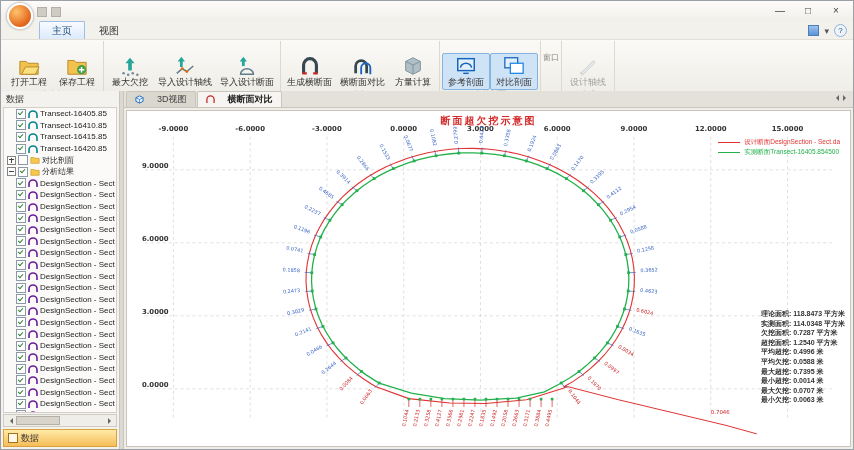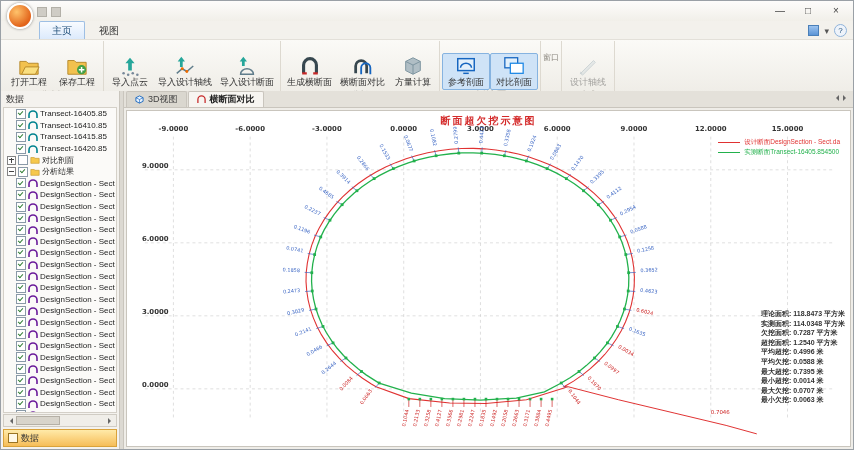--- a/index.html
+++ b/index.html
@@ -58,21 +58,21 @@
   .tri-r{width:0;height:0;border:3px solid transparent;border-left-color:#666;}
   .hs-thumb{height:7px;width:42px;background:#d8d4cb;border:1px solid #b5b0a6;margin-left:1px;}
   .dock-tab{height:16px;margin:1px 2px 2px;background:linear-gradient(#ffeaa9,#f6bd58);border:1px solid #d9a23a;
     display:flex;align-items:center;font-size:9px;color:#333;padding:0 4px;gap:3px;}
   .dock-ic{width:8px;height:8px;border:1px solid #9a7422;background:#fff8e6;}
   .splitter{width:3px;background:#dcd9d2;border-left:1px solid #c9c5bd;border-right:1px solid #c9c5bd;}
 
   .main{flex:1;display:flex;flex-direction:column;background:#efede8;min-width:0;}
   .doc-tabs{height:16px;display:flex;align-items:flex-end;background:#e4e1da;border-bottom:1px solid #c9c5bd;
     padding-left:2px;position:relative;}
-  .doc-tab{display:flex;align-items:center;gap:4px;padding:1px 8px;font-size:9px;color:#444;
+  .doc-tab{display:flex;align-items:center;gap:13px;padding:1px 8px;font-size:9px;color:#444;
     border:1px solid #c9c5bd;border-bottom:none;background:#dad7cf;margin-right:1px;border-radius:2px 2px 0 0;}
   .doc-tab.active{background:#f7f5f1;font-weight:bold;color:#222;}
   .tab-ic{width:9px;height:9px;}
   .tab-ic svg{width:9px;height:9px;display:block;}
   .tab-nav{position:absolute;right:4px;top:4px;display:flex;gap:4px;}
 
   .chart-wrap{flex:1;margin:2px;background:#fff;border:1px solid #c9c5bd;position:relative;overflow:hidden;}
   .chart-title{position:absolute;top:3px;left:0;right:0;text-align:center;color:#d42a2a;
     font-weight:bold;font-size:10px;letter-spacing:2px;z-index:5;}
   #plot{position:absolute;inset:0;width:100%;height:100%;}
@@ -144,21 +144,21 @@
             <div class="rib-btn">
               <span class="ic">
                 <svg viewBox="0 0 24 24">
                   <path d="M12 3l5 6h-3v8h-4V9H7z" fill="#26a69a"></path>
                   <circle cx="5" cy="20" r="1.4" fill="#789"></circle>
                   <circle cx="10" cy="21.5" r="1.4" fill="#789"></circle>
                   <circle cx="15" cy="20" r="1.4" fill="#789"></circle>
                   <circle cx="20" cy="21.5" r="1.4" fill="#789"></circle>
                 </svg>
               </span>
-              <span class="lb">导入点云</span>
+              <span class="lb">最大欠挖</span>
             </div>
             <div class="rib-btn">
               <span class="ic">
                 <svg viewBox="0 0 24 24">
                   <path d="M8 2l4 5H9.5v6h-3V7H4z" fill="#26a69a"></path>
                   <path d="M3 20l6-5 5 3 7-6" stroke="#607d8b" stroke-width="1.6" fill="none"></path>
                   <circle cx="9" cy="15" r="1.6" fill="#ef6c00"></circle>
                   <circle cx="14" cy="18" r="1.6" fill="#ef6c00"></circle>
                 </svg>
               </span>

